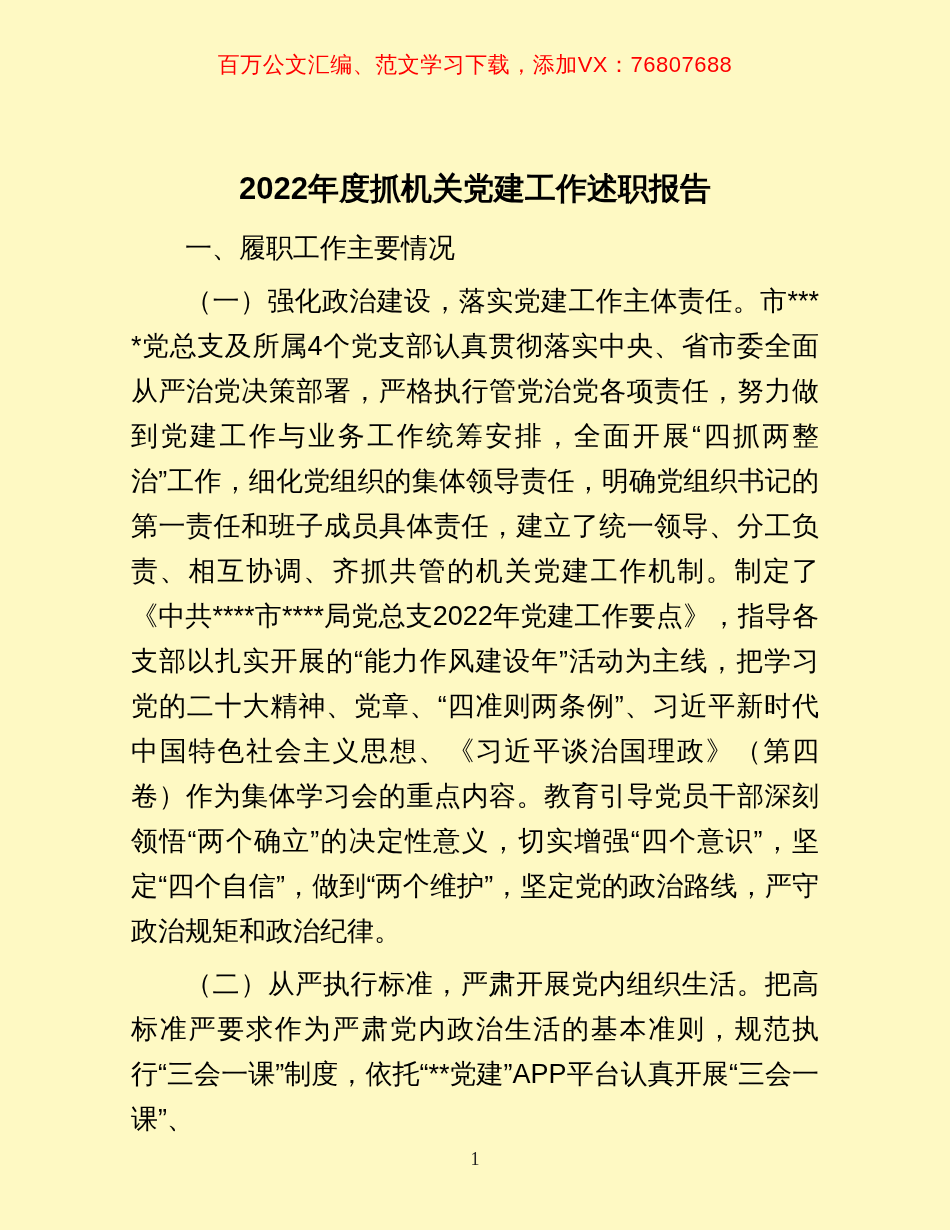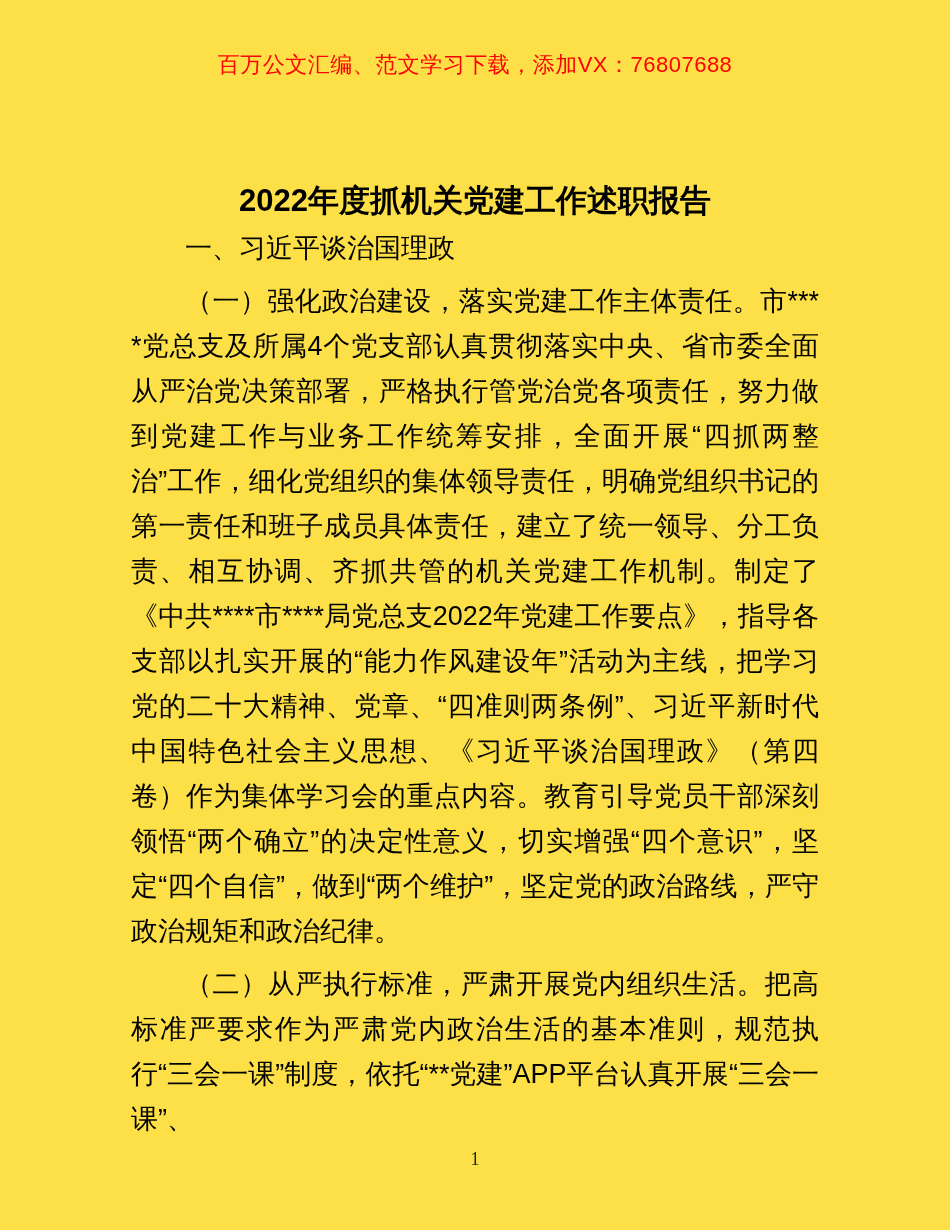--- a/index.html
+++ b/index.html
@@ -4,39 +4,39 @@
 <style>
   html, body {
     margin: 0;
     padding: 0;
     background: #ffffff;
   }
   .doc-page {
     position: relative;
     width: 950px;
     height: 1230px;
-    background: #fde047;
+    background: #fef9c3;
     overflow: hidden;
     font-family: "Liberation Sans", "DejaVu Sans", sans-serif;
     color: #000000;
   }
   .notice-banner {
     position: absolute;
     top: 50px;
     left: 0;
     width: 100%;
     text-align: center;
     font-size: 22px;
     line-height: 30px;
     color: #fe0000;
     letter-spacing: 0.5px;
   }
   .doc-title {
     position: absolute;
-    top: 158px;
+    top: 146px;
     left: 0;
     width: 100%;
     text-align: center;
     font-size: 31px;
     line-height: 44px;
     font-weight: bold;
     color: #000000;
   }
   .doc-content {
     position: absolute;
@@ -68,20 +68,20 @@
 </head>
 <body>
 
 <div class="doc-page">
 
   <div class="notice-banner">百万公文汇编、范文学习下载，添加VX：76807688</div>
 
   <h1 class="doc-title">2022年度抓机关党建工作述职报告</h1>
 
   <div class="doc-content">
-    <p>一、习近平谈治国理政</p>
+    <p>一、履职工作主要情况</p>
     <p>（一）强化政治建设，落实党建工作主体责任。市****党总支及所属4个党支部认真贯彻落实中央、省市委全面从严治党决策部署，严格执行管党治党各项责任，努力做到党建工作与业务工作统筹安排，全面开展“四抓两整治”工作，细化党组织的集体领导责任，明确党组织书记的第一责任和班子成员具体责任，建立了统一领导、分工负责、相互协调、齐抓共管的机关党建工作机制。制定了《中共****市****局党总支2022年党建工作要点》，指导各支部以扎实开展的“能力作风建设年”活动为主线，把学习党的二十大精神、党章、“四准则两条例”、习近平新时代中国特色社会主义思想、《习近平谈治国理政》（第四卷）作为集体学习会的重点内容。教育引导党员干部深刻领悟“两个确立”的决定性意义，切实增强“四个意识”，坚定“四个自信”，做到“两个维护”，坚定党的政治路线，严守政治规矩和政治纪律。</p>
     <p>（二）从严执行标准，严肃开展党内组织生活。把高标准严要求作为严肃党内政治生活的基本准则，规范执行“三会一课”制度，依托“**党建”APP平台认真开展“三会一课”、</p>
   </div>
 
   <div class="page-footer">1</div>
 
 </div>
 
 </body></html>

